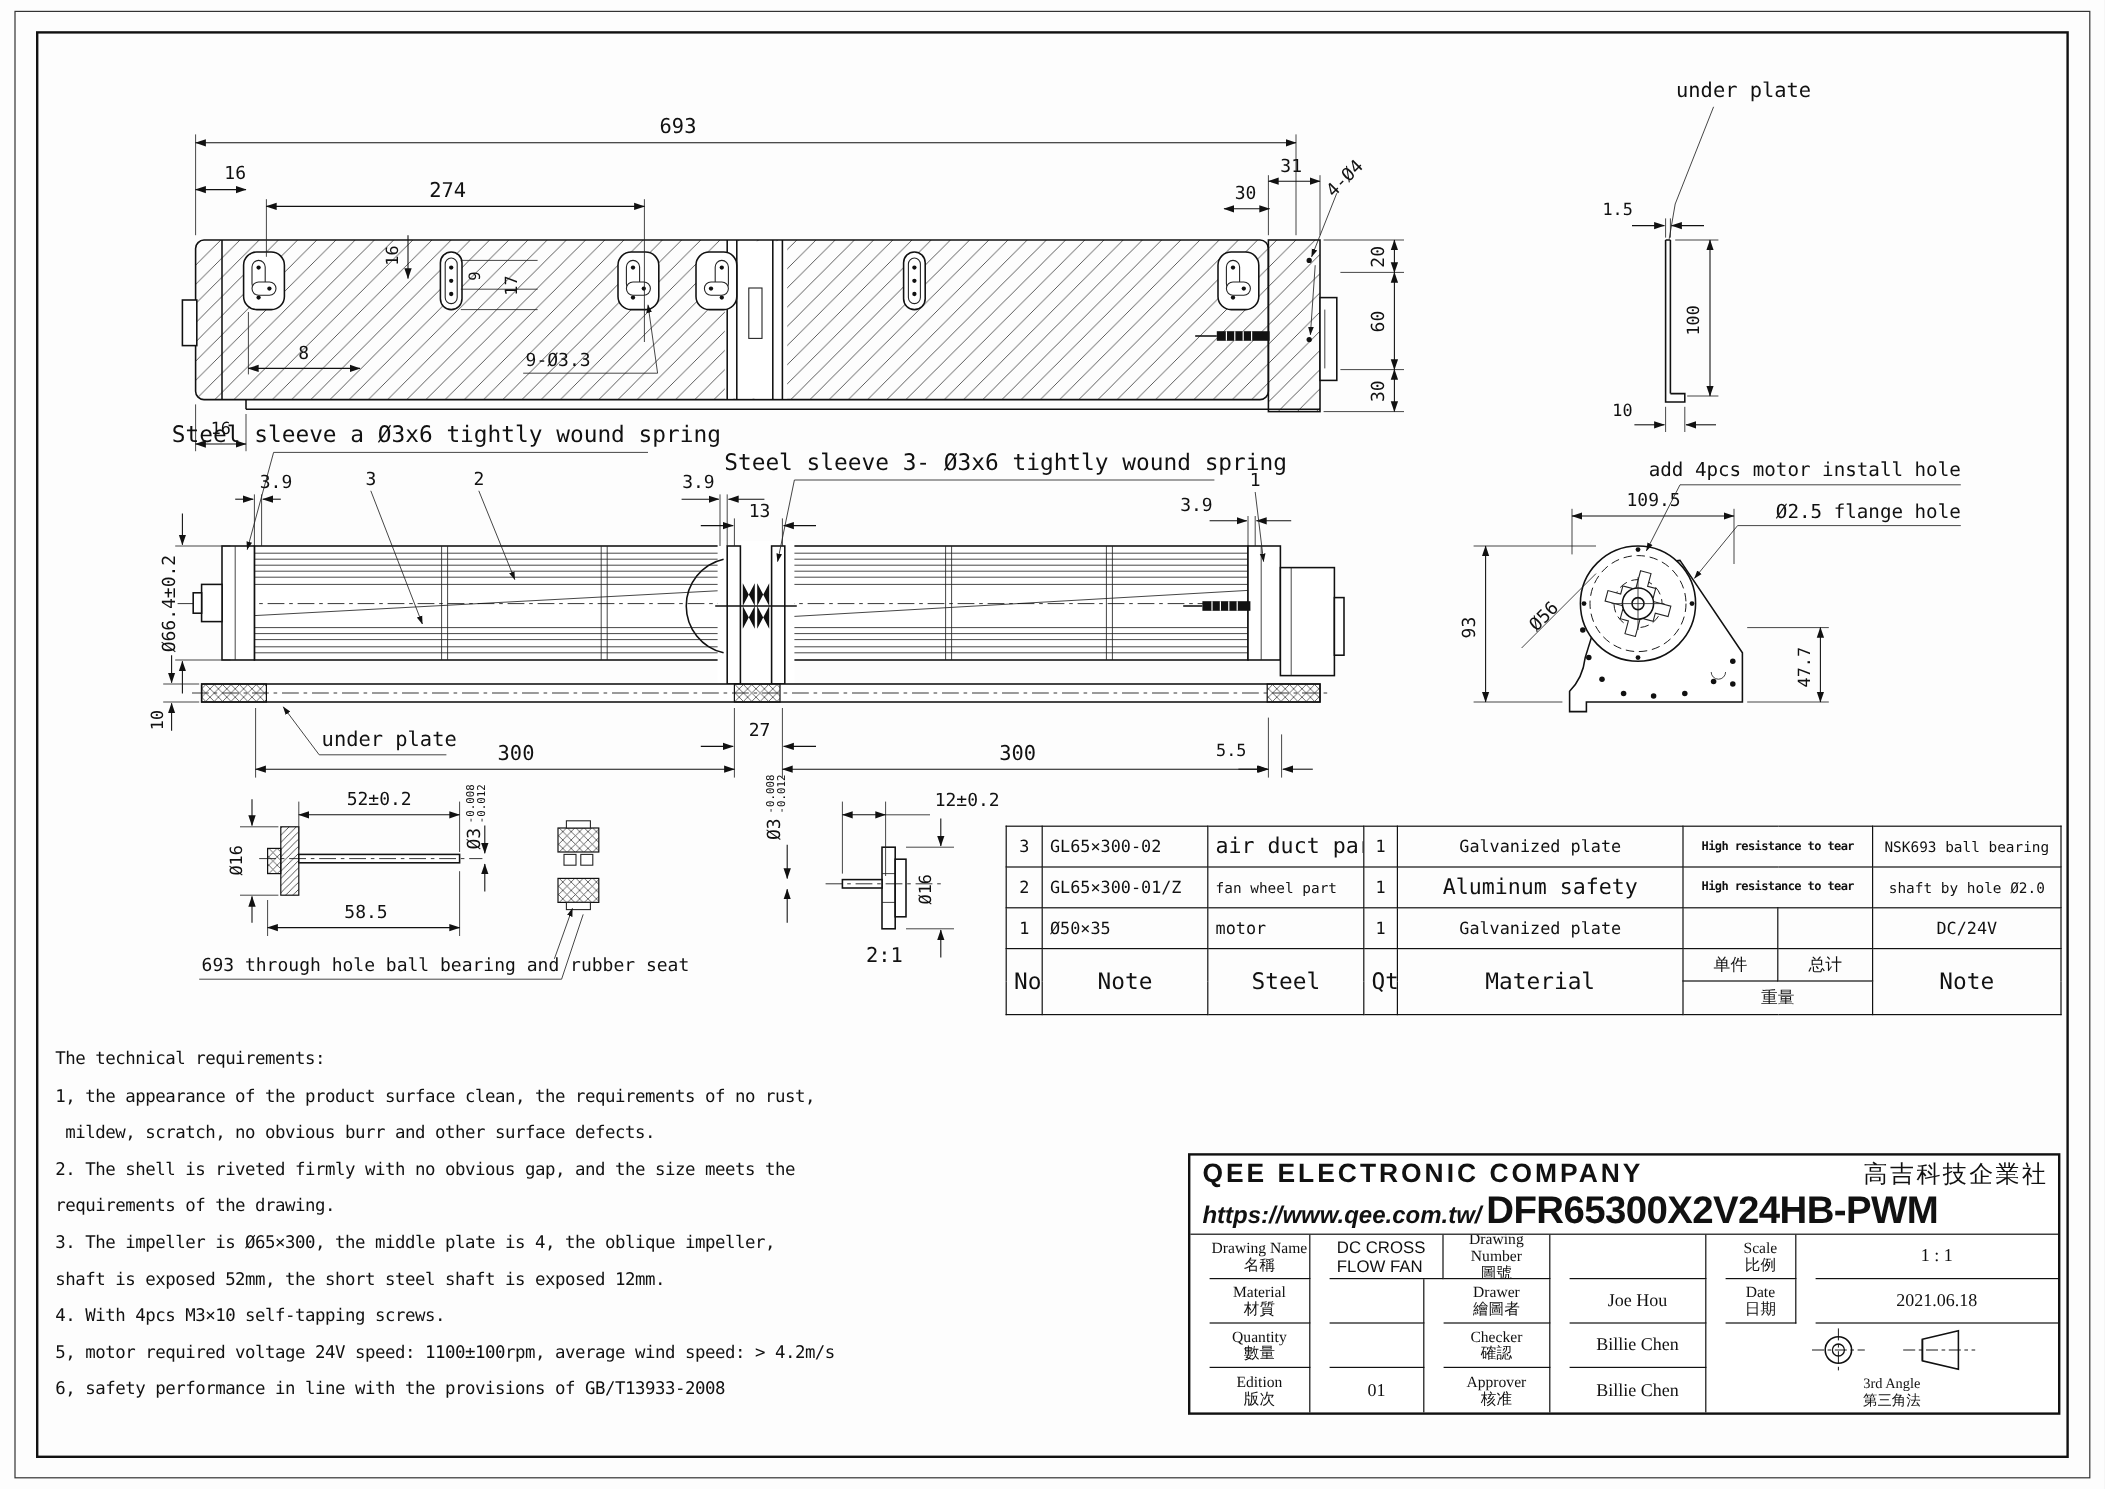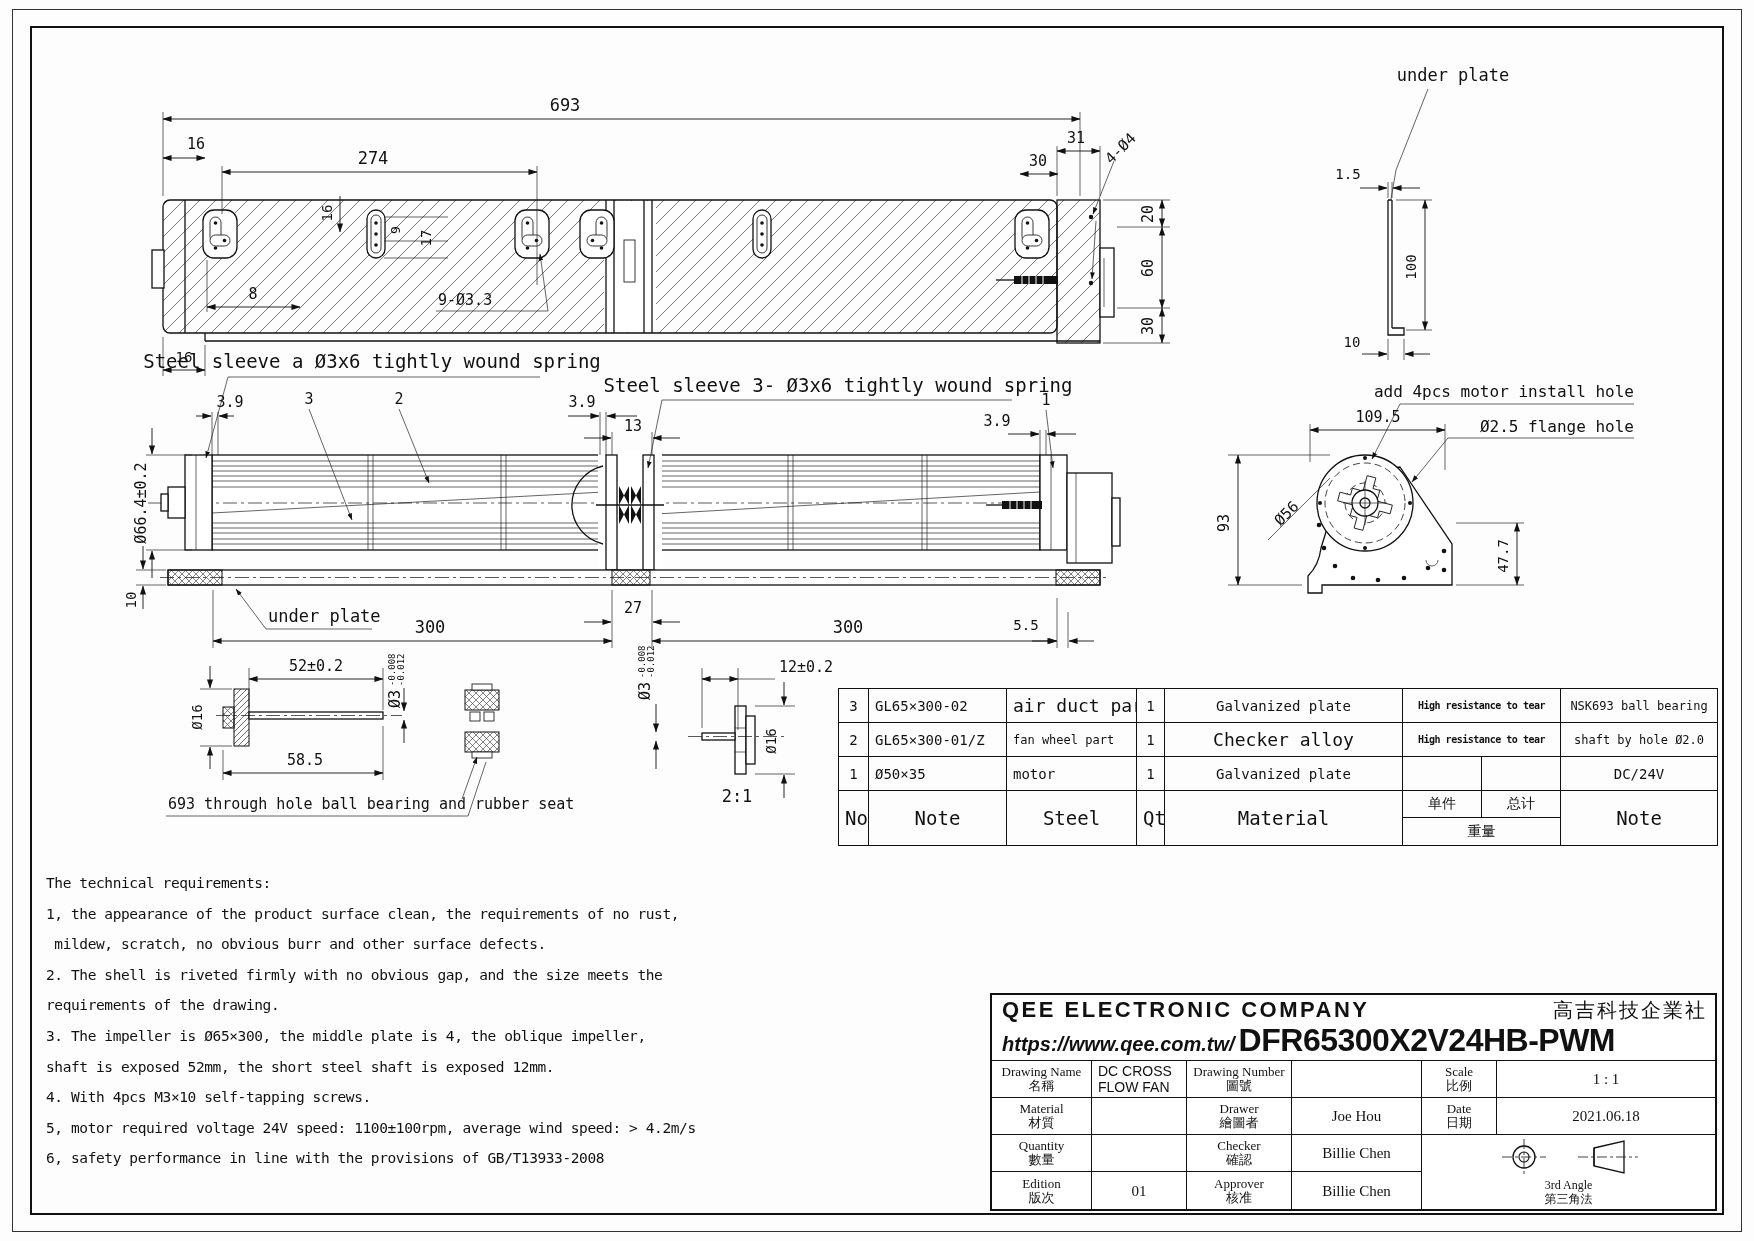--- a/index.html
+++ b/index.html
@@ -30,30 +30,30 @@
   #parts td{border:1.5px solid #111;padding:0 6px;overflow:hidden;white-space:nowrap;}
   #parts tr.r{height:34px;}
   #parts .c{text-align:center;}
   #parts .sz-s{font-size:10px;text-align:center;padding:0 13px;font-weight:bold;letter-spacing:-0.5px;}
   #parts .sz-n{font-size:12px;}
   #parts .sz-m{font-size:14px;}
   #parts .sz-l{font-size:18px;}
   #parts .hdr{font-size:19px;text-align:center;}
   #parts .cjk{font-size:14px;text-align:center;font-family:Liberation Mono, monospace;}
   
-  #tblock{position:absolute;left:990px;top:993px;width:727px;height:218px;border:2.5px solid #111;box-sizing:border-box;background:#fff;font-family:"Liberation Serif",serif;}
+  #tblock{position:absolute;left:990px;top:961px;width:727px;height:218px;border:2.5px solid #111;box-sizing:border-box;background:#fff;font-family:"Liberation Serif",serif;}
   .tb-top{height:66px;border-bottom:1.5px solid #111;padding:2px 8px 0 10px;box-sizing:border-box;}
   .tb-l1{display:flex;justify-content:space-between;align-items:baseline;}
   .tb-co{font-family:"Liberation Sans",sans-serif;font-weight:bold;font-size:22px;letter-spacing:2.5px;}
   .tb-cn{font-family:"Liberation Sans",sans-serif;font-size:20px;letter-spacing:2px;}
   .tb-l2{display:flex;align-items:baseline;margin-top:-2px;}
   .tb-url{font-family:"Liberation Sans",sans-serif;font-weight:bold;font-style:italic;font-size:20px;}
   .tb-pn{font-family:"Liberation Sans",sans-serif;font-weight:bold;font-size:32px;letter-spacing:-0.5px;margin-left:4px;white-space:nowrap;}
   .tb-grid{display:grid;grid-template-columns:100px 95px 105px 130px 75px auto;grid-auto-rows:37.1px;height:147px;}
-  .tb-grid .cell{border-right:1.5px solid #111;border-bottom:1.5px solid #111;display:flex;flex-direction:column;align-items:center;justify-content:center;line-height:1.1;box-sizing:border-box;overflow:hidden;}
+  .tb-grid .cell{border-right:1.5px solid #111;border-bottom:1.5px solid #111;display:flex;flex-direction:column;align-items:center;justify-content:center;line-height:1.1;box-sizing:border-box;overflow:hidden;margin-left:16px;}
   .tb-grid .lab div{font-size:13px;text-align:center;}
   .tb-grid .val{font-size:15px;}
   .tb-grid .val2{font-family:"Liberation Sans",sans-serif;font-size:14px;text-align:left;align-items:flex-start;padding-left:6px;line-height:1.15;}
   .tb-grid .sym{grid-column:5 / span 2;grid-row:3 / span 2;flex-direction:column;justify-content:center;}
   .sym-row{display:flex;align-items:center;gap:26px;}
   .sym-cap{font-size:12px;text-align:center;line-height:1.15;margin-top:2px;}
   .noborder-r{border-right:none !important;}
   .noborder-b{border-bottom:none !important;}
 </style>
 </head>
@@ -441,21 +441,21 @@
       <td class="c sz-m">1</td>
       <td class="c sz-m">Galvanized plate</td>
       <td colspan="2" class="sz-s">High resistance to tear</td>
       <td class="c sz-n">NSK693 ball bearing</td>
     </tr>
     <tr class="r">
       <td class="c sz-m">2</td>
       <td class="sz-m">GL65×300-01/Z</td>
       <td class="sz-n">fan wheel part</td>
       <td class="c sz-m">1</td>
-      <td class="c sz-l">Checker alloy</td>
+      <td class="c sz-l">Aluminum safety</td>
       <td colspan="2" class="sz-s">High resistance to tear</td>
       <td class="c sz-n">shaft by hole Ø2.0</td>
     </tr>
     <tr class="r">
       <td class="c sz-m">1</td>
       <td class="sz-m">Ø50×35</td>
       <td class="sz-m">motor</td>
       <td class="c sz-m">1</td>
       <td class="c sz-m">Galvanized plate</td>
       <td></td>

